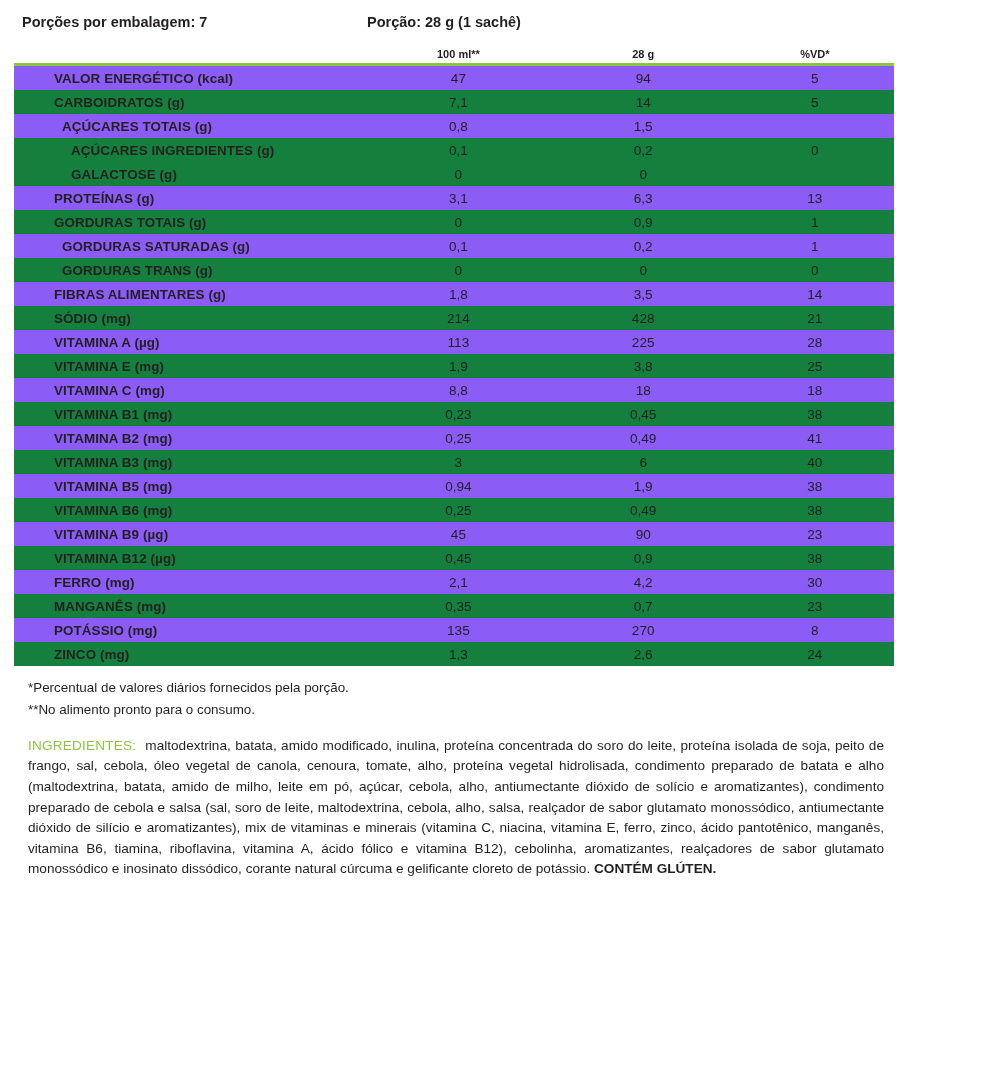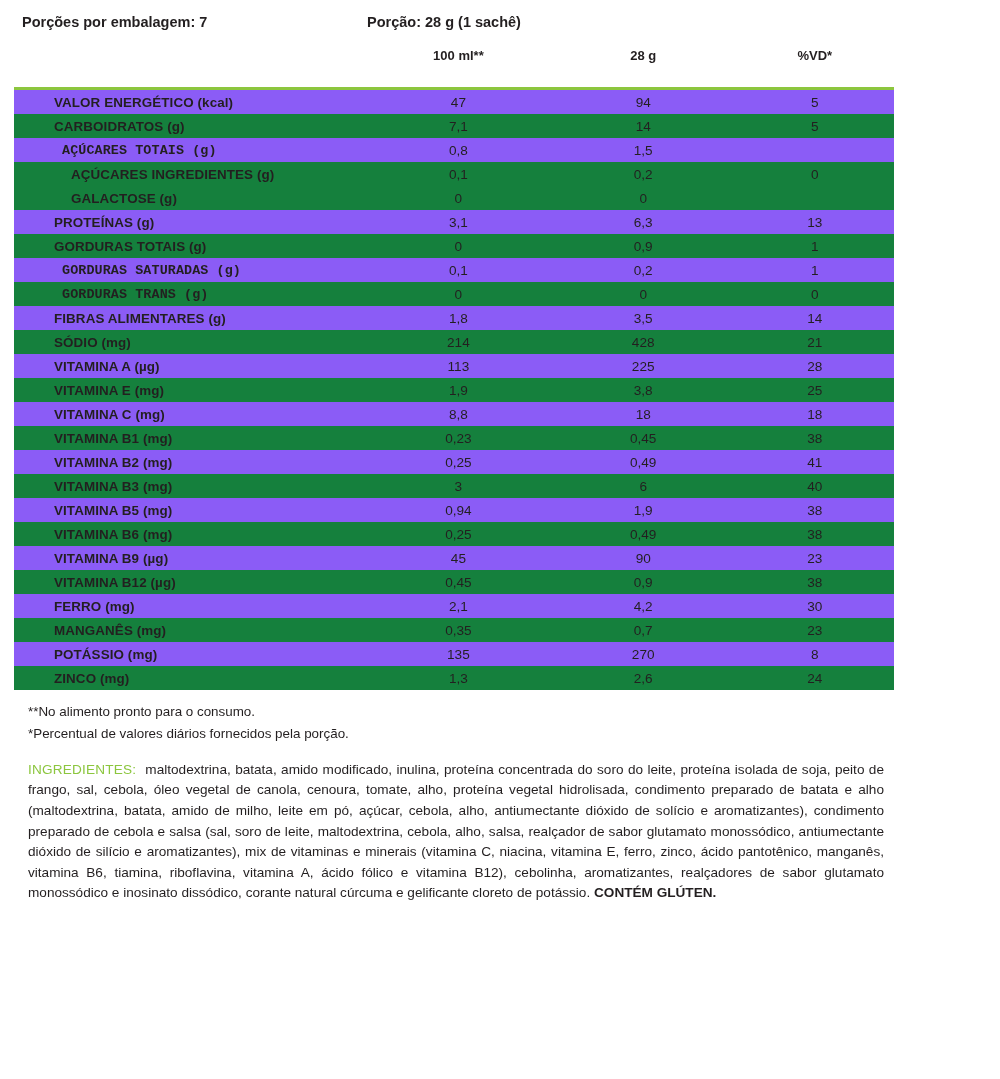--- a/index.html
+++ b/index.html
@@ -36,23 +36,23 @@
     width: 100%;
     border-collapse: collapse;
     table-layout: fixed;
   }
   table.nutri col.c-name  { width: 40%; }
   table.nutri col.c-col1  { width: 21%; }
   table.nutri col.c-col2  { width: 21%; }
   table.nutri col.c-col3  { width: 18%; }
 
   table.nutri thead th {
-    font-size: 13px;
+    font-size: 11px;
     font-weight: bold;
-    padding: 6px 0 23px 0;
+    padding: 6px 0 2px 0;
     text-align: center;
     vertical-align: bottom;
     border: none;
   }
   table.nutri thead th.blank { text-align: left; }
 
   .rule-row td {
     padding: 0;
     height: 4px;
     border: none;
@@ -74,21 +74,21 @@
     text-align: left;
     font-weight: bold;
     font-size: 13.4px;
     letter-spacing: 0.1px;
   }
   tr.shaded td { background: #15803d; }
   tr.plain  td { background: #8b5cf6; }
 
   
   .ind0 { padding-left: 40px !important; }
-  .ind1 { padding-left: 48px !important; font-family: Liberation Mono, monospace; }
+  .ind1 { padding-left: 48px !important; }
   .ind2 { padding-left: 57px !important; }
 
   
   .footnotes {
     padding: 12px 0 0 14px;
     font-size: 13.4px;
     line-height: 1.55;
   }
   .footnotes div { padding-bottom: 1px; }
 
@@ -285,21 +285,21 @@
         <tr class="shaded">
           <td class="name ind0">ZINCO (mg)</td>
           <td>1,3</td>
           <td>2,6</td>
           <td>24</td>
         </tr>
       </tbody>
   </table>
 
   <div class="footnotes">
+    <div>*Percentual de valores diários fornecidos pela porção.</div>
     <div>**No alimento pronto para o consumo.</div>
-    <div>*Percentual de valores diários fornecidos pela porção.</div>
   </div>
 
   <div class="ingredients">
     <span class="ing-label" style="color: rgb(140, 198, 62);">INGREDIENTES:</span><span class="ing-gap"></span><span>maltodextrina, batata, amido modificado, inulina, proteína concentrada do soro do leite, proteína isolada de soja, peito de frango, sal, cebola, óleo vegetal de canola, cenoura, tomate, alho, proteína vegetal hidrolisada, condimento preparado de batata e alho (maltodextrina, batata, amido de milho, leite em pó, açúcar, cebola, alho, antiumectante dióxido de solício e aromatizantes), condimento preparado de cebola e salsa (sal, soro de leite, maltodextrina, cebola, alho, salsa, realçador de sabor glutamato monossódico, antiumectante dióxido de silício e aromatizantes), mix de vitaminas e minerais (vitamina C, niacina, vitamina E, ferro, zinco, ácido pantotênico, manganês, vitamina B6, tiamina, riboflavina, vitamina A, ácido fólico e vitamina B12), cebolinha, aromatizantes, realçadores de sabor glutamato monossódico e inosinato dissódico, corante natural cúrcuma e gelificante cloreto de potássio.</span> <span class="ing-strong">CONTÉM GLÚTEN.</span>
   </div>
 
 </div>
 
 </body></html>

